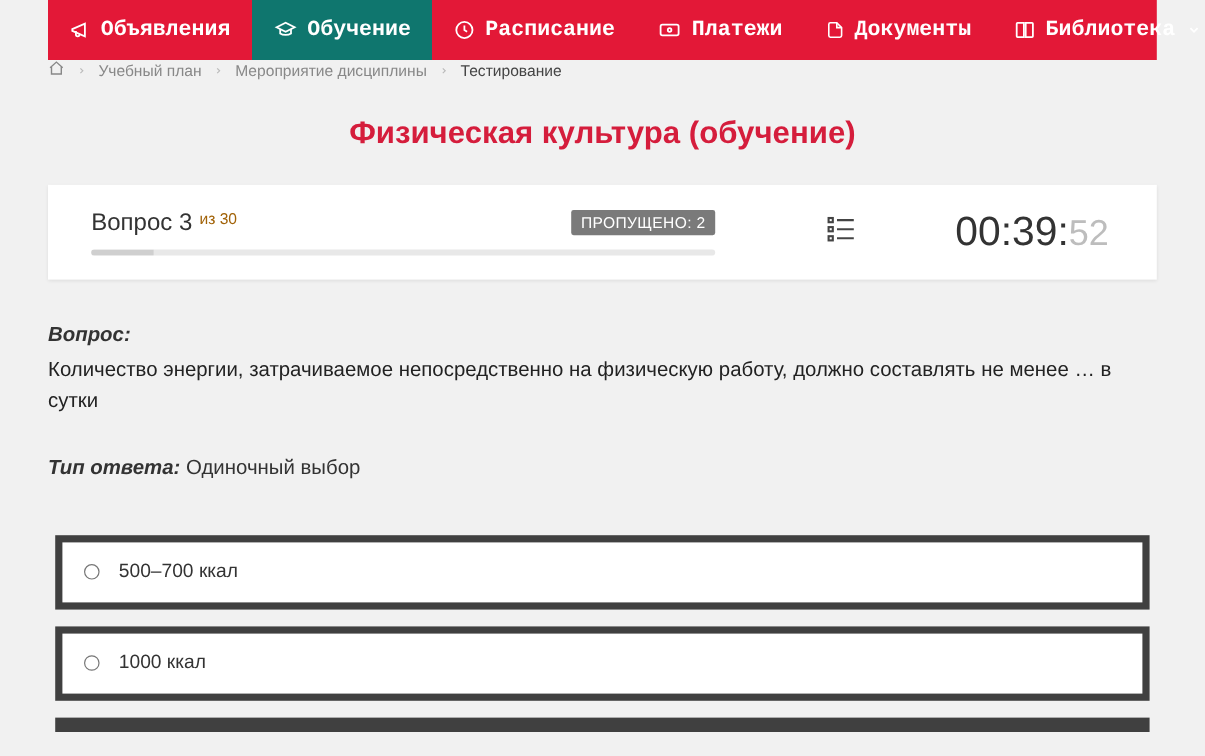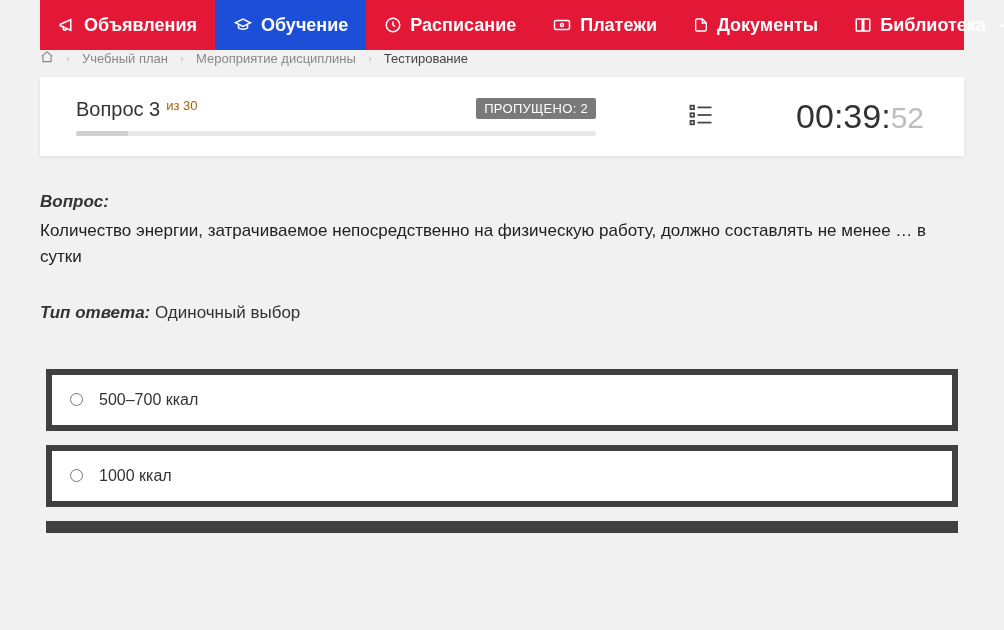--- a/index.html
+++ b/index.html
@@ -20,33 +20,34 @@
     width: 984px;
     margin: 0 auto;
   }
 
   
   .topnav {
     display: flex;
     height: 50px;
     background: #e31837;
     margin: 0 30px;
+    font-family: Liberation Mono, monospace;
   }
   .nav-item {
     display: flex;
     align-items: center;
     padding: 0 18px;
     color: #fff;
     font-size: 18px;
     font-weight: 600;
     cursor: pointer;
     white-space: nowrap;
     gap: 8px;
   }
-  .nav-item.active { background: #1d4ed8; }
+  .nav-item.active { background: #0f766e; }
   .nav-item svg { flex: 0 0 auto; }
   .nav-item .chev { margin-left: 2px; }
 
   
   .crumbs {
     display: flex;
     align-items: center;
     gap: 10px;
     padding: 0 30px 10px;
     font-size: 13px;
@@ -218,20 +219,21 @@
         </span>
       <a>Мероприятие дисциплины</a>
       <span class="sep">
           <svg width="8" height="10" viewBox="0 0 24 24" fill="none" stroke="#bbb" stroke-width="3">
             <path d="M9 6l6 6-6 6"></path>
           </svg>
         </span>
       <span class="current">Тестирование</span>
     </div>
 
+    <h1 class="page-title">Физическая культура (обучение)</h1>
 
     <div class="status-card">
       <div class="status-left">
         <div class="q-line">
           <span class="q-label">Вопрос 3</span>
           <span class="q-of">из 30</span>
           <span class="badge-skip">ПРОПУЩЕНО: 2</span>
         </div>
         <div class="progress">
           <div class="progress-fill"></div>

